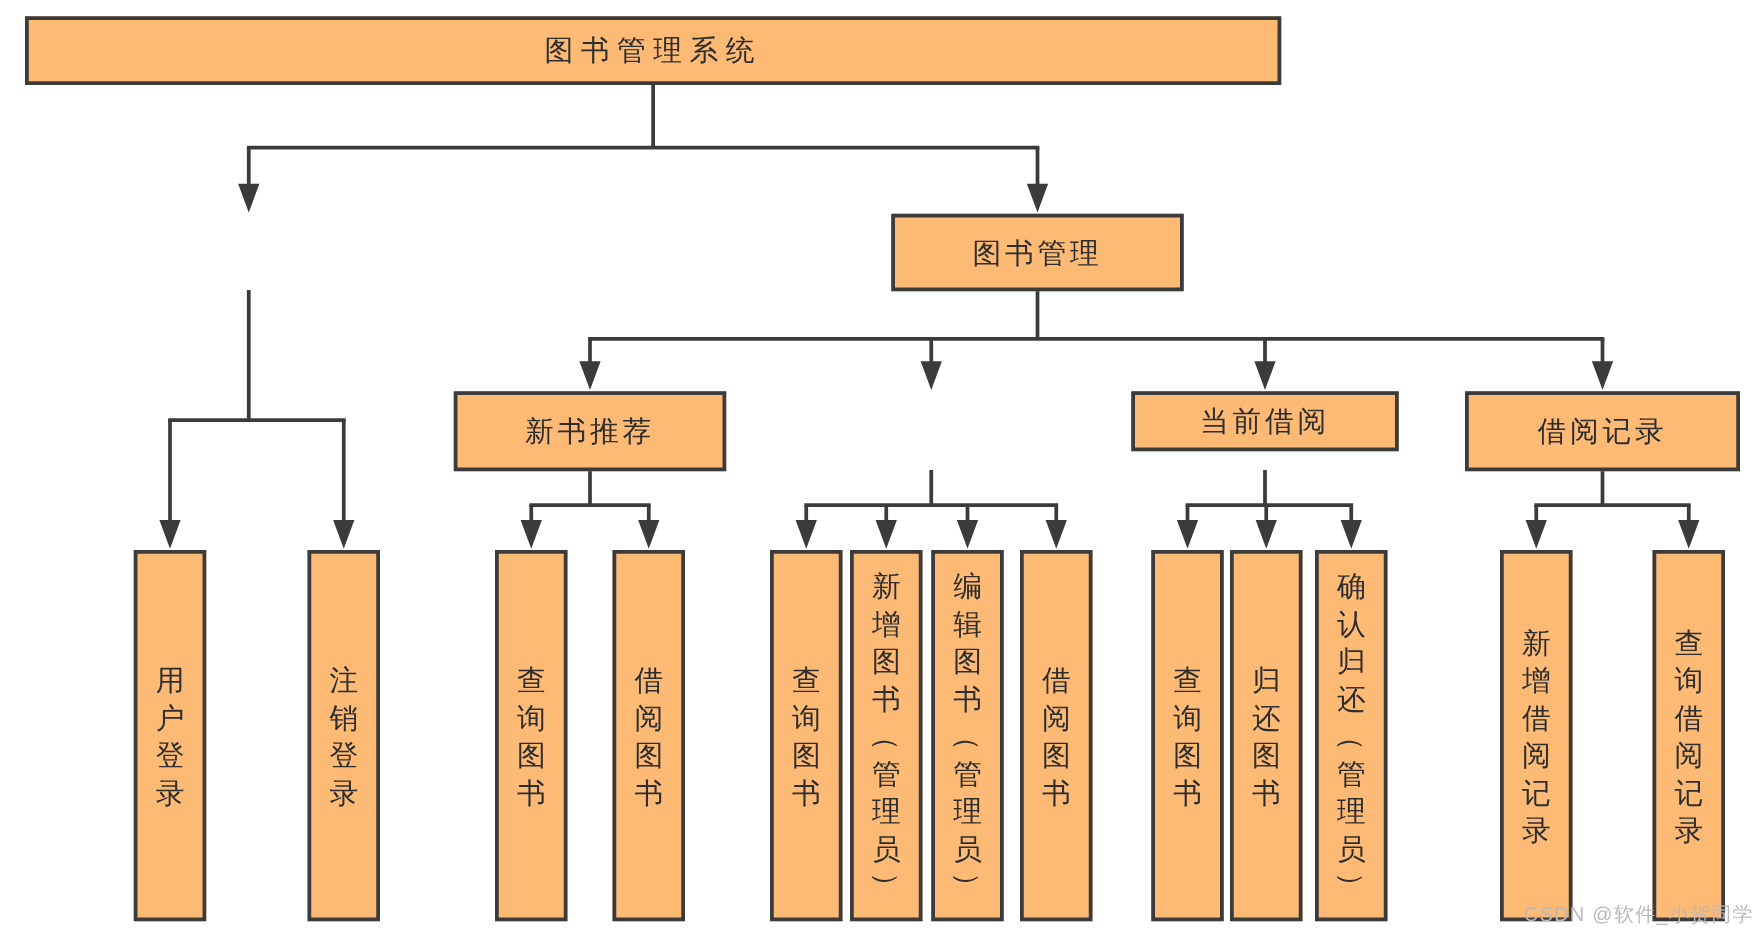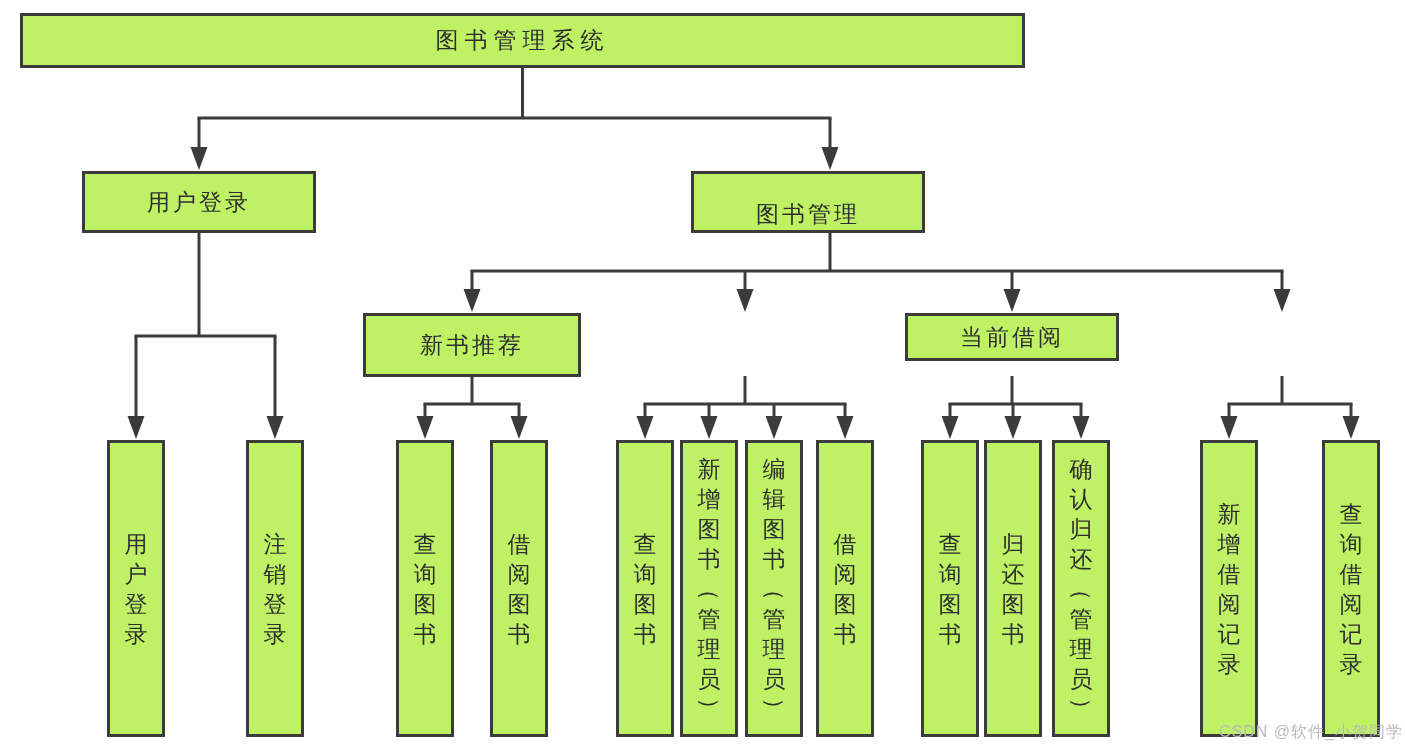--- a/index.html
+++ b/index.html
@@ -4,21 +4,21 @@
 <style>
   html,body { margin:0; padding:0; background:#ffffff; }
   #stage {
     position:relative; width:1405px; height:747px;
     background:#ffffff; overflow:hidden;
     font-family:"Liberation Sans","DejaVu Sans",sans-serif;
   }
   #connectors { position:absolute; left:0; top:0; width:1405px; height:747px; }
   .node {
     position:absolute; box-sizing:border-box;
-    border:3px solid #3b3b3b; background:#bef264;
+    border:3px solid #3b3b3b; background:#fdba74;
     display:flex; align-items:center; justify-content:center;
     color:#2e2e2e; font-size:23px; letter-spacing:3px;
     white-space:nowrap;
   }
   .node.root { letter-spacing:6px; }
   .node.vbox { flex-direction:column; letter-spacing:0; }
   .vtext { display:flex; flex-direction:column; align-items:center; }
   .vchar { display:block; line-height:30px; height:30px; font-size:23px; text-align:center; }
   .vchar.paren { transform:rotate(90deg); }
   #watermark {
@@ -82,40 +82,37 @@
       <line x1="1229" y1="404" x2="1229" y2="419" stroke="#3b3b3b" stroke-width="3"></line>
       <polygon points="1220.5,416 1237.5,416 1229,439" fill="#3b3b3b"></polygon>
       <line x1="1351" y1="404" x2="1351" y2="419" stroke="#3b3b3b" stroke-width="3"></line>
       <polygon points="1342.5,416 1359.5,416 1351,439" fill="#3b3b3b"></polygon>
     </svg>
 
   <div id="watermark">CSDN @软件_小贺同学</div>
 <div class="node root" style="left: 20px; top: 13px; width: 1005px; height: 55px;">
       <span>图书管理系统</span>
     </div>
-    <div class="node" style="left: 82px; top: 171px; width: 234px; height: 62px;">
-      <span>用户登录</span>
-    </div>
     <div class="node vbox" style="left: 107px; top: 440px; width: 58px; height: 297px;">
       <div class="vtext">
         <span class="vchar">用</span>
         <span class="vchar">户</span>
         <span class="vchar">登</span>
         <span class="vchar">录</span>
       </div>
     </div>
     <div class="node vbox" style="left: 246px; top: 440px; width: 58px; height: 297px;">
       <div class="vtext">
         <span class="vchar">注</span>
         <span class="vchar">销</span>
         <span class="vchar">登</span>
         <span class="vchar">录</span>
       </div>
     </div>
-    <div class="node" style="left: 691px; top: 171px; width: 234px; height: 62px; align-items: flex-end;">
+    <div class="node" style="left: 713px; top: 171px; width: 234px; height: 62px;">
       <span>图书管理</span>
     </div>
     <div class="node" style="left: 363px; top: 313px; width: 218px; height: 64px; align-items: center;">
       <span>新书推荐</span>
     </div>
     <div class="node vbox" style="left: 396px; top: 440px; width: 58px; height: 297px;">
       <div class="vtext">
         <span class="vchar">查</span>
         <span class="vchar">询</span>
         <span class="vchar">图</span>
@@ -197,20 +194,23 @@
         <span class="vchar">认</span>
         <span class="vchar">归</span>
         <span class="vchar">还</span>
         <span class="vchar paren">（</span>
         <span class="vchar">管</span>
         <span class="vchar">理</span>
         <span class="vchar">员</span>
         <span class="vchar paren">）</span>
       </div>
     </div>
+    <div class="node" style="left: 1172px; top: 313px; width: 220px; height: 64px;">
+      <span>借阅记录</span>
+    </div>
     <div class="node vbox" style="left: 1200px; top: 440px; width: 58px; height: 297px;">
       <div class="vtext">
         <span class="vchar">新</span>
         <span class="vchar">增</span>
         <span class="vchar">借</span>
         <span class="vchar">阅</span>
         <span class="vchar">记</span>
         <span class="vchar">录</span>
       </div>
     </div>

